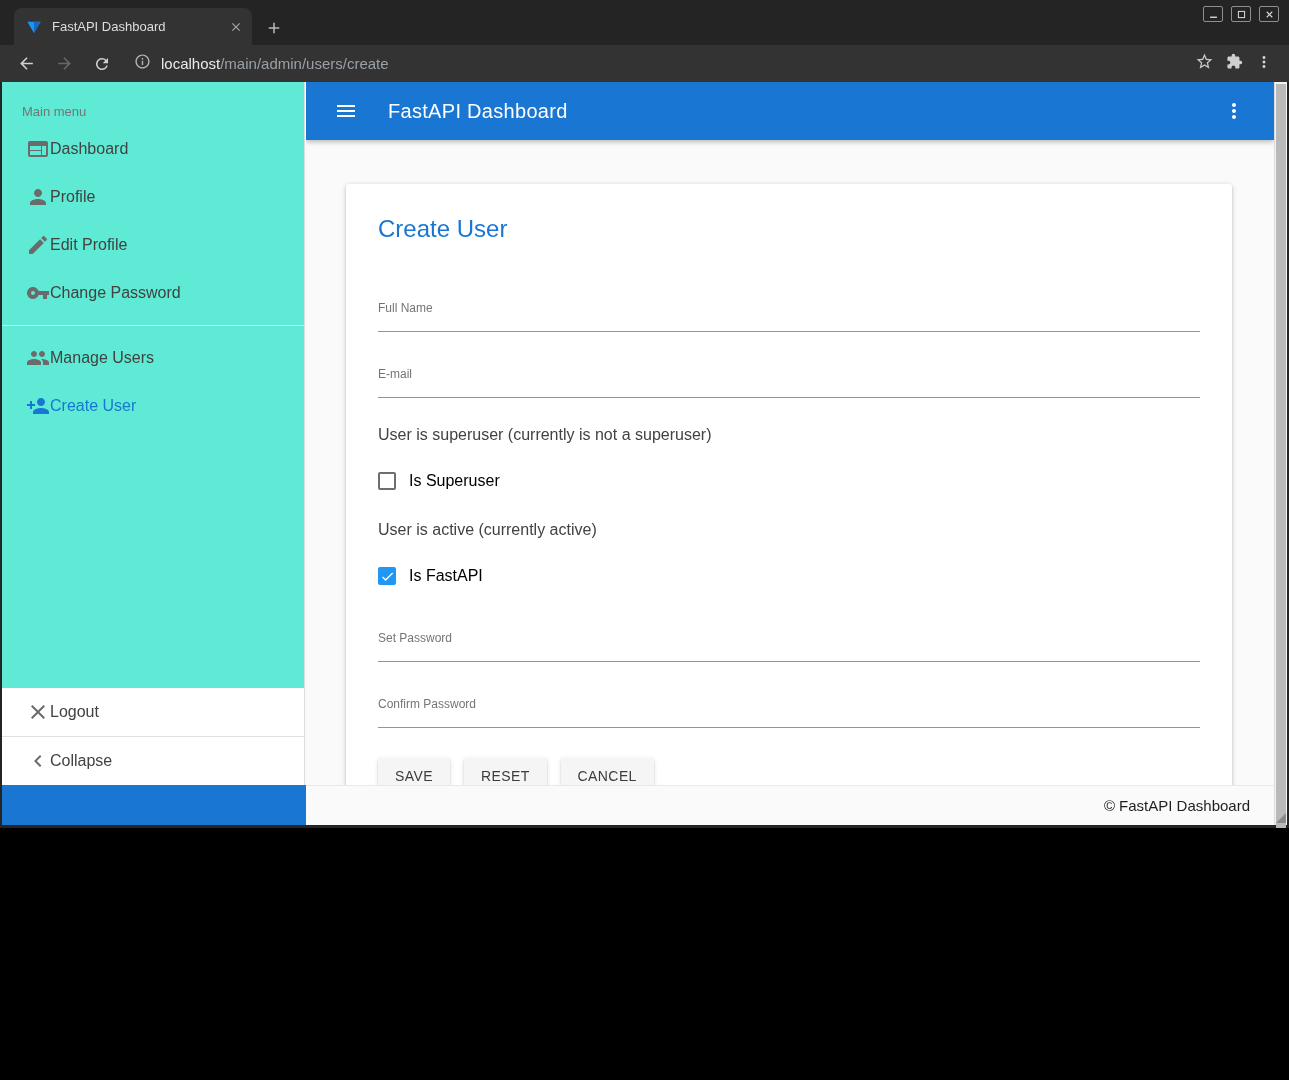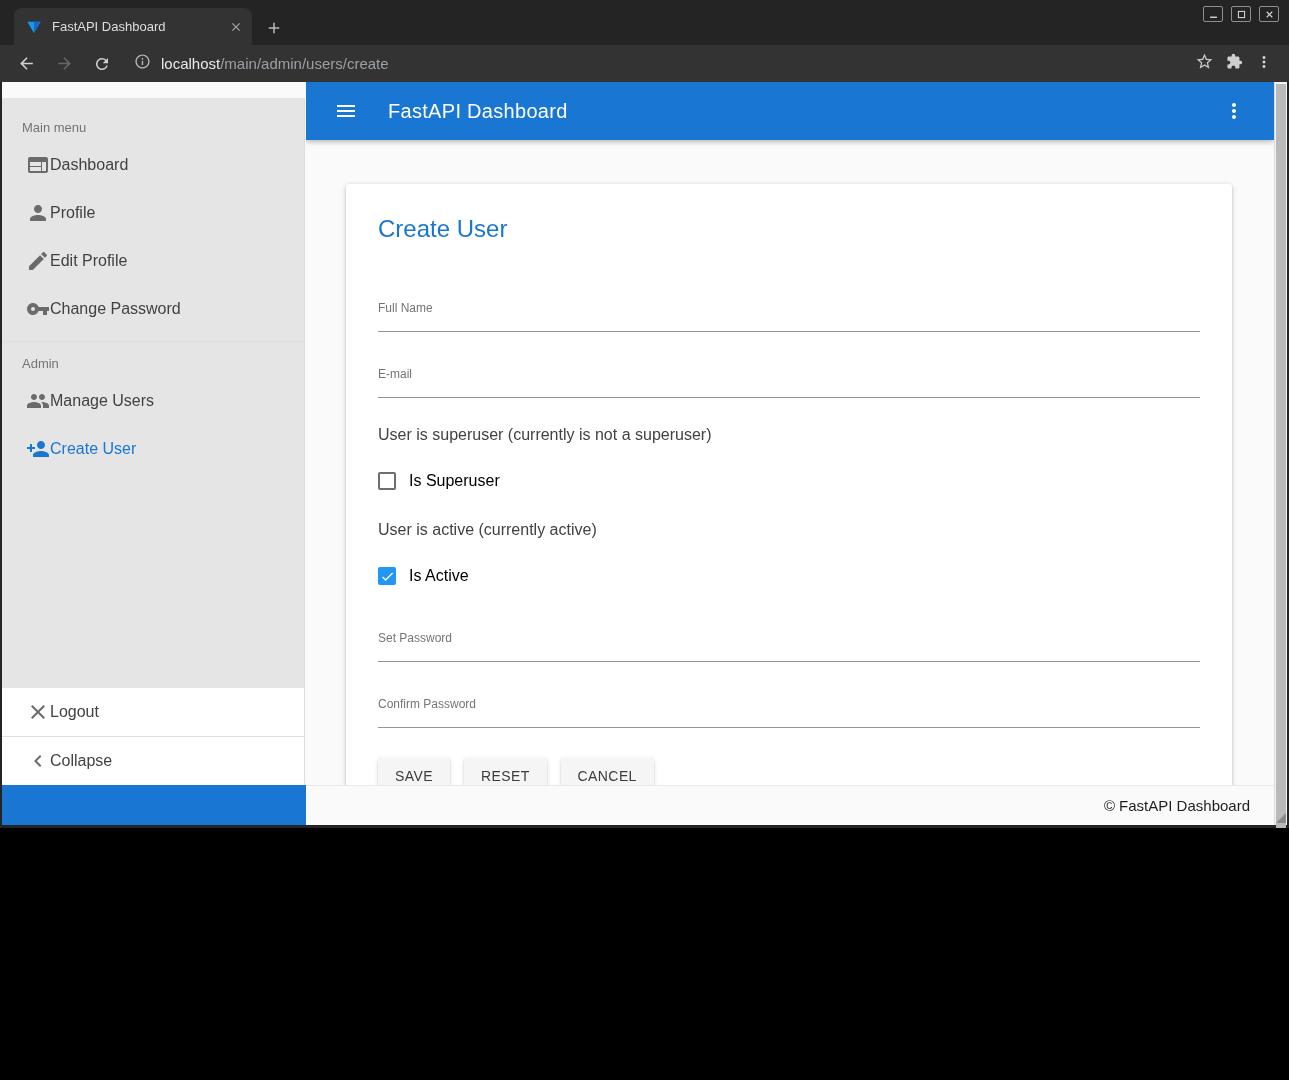--- a/index.html
+++ b/index.html
@@ -24,21 +24,21 @@
   .urlbox { display: flex; align-items: center; margin-left: 16px; gap: 10px; flex: 1; min-width: 0; }
   .url-text { font-size: 15px; white-space: nowrap; }
   .url-host { color: #e8eaed; }
   .url-path { color: #9aa0a6; }
   .tool-right { display: flex; align-items: center; gap: 12px; margin-right: 16px; }
 
   
   .page { position: absolute; top: 82px; left: 2px; right: 2px; bottom: 3px; background: #fafafa; }
 
   
-  .sidebar { position: absolute; left: 0; top: 16px; width: 303px; bottom: 40px; background: #e5e5e5; border-right: 1px solid #dddddd; }
+  .sidebar { position: absolute; left: 0; top: 0; width: 303px; bottom: 40px; background: #5eead4; border-right: 1px solid #dddddd; }
   .side-caption { padding: 22px 20px 6px; font-size: 13px; color: #757575; }
   .nav-item { height: 48px; display: flex; align-items: center; padding: 0 16px 0 24px; cursor: pointer; }
   .nav-icon { width: 24px; height: 24px; flex: 0 0 24px; }
   .nav-icon svg { fill: #6b6b6b; width: 24px; height: 24px; display: block; }
   .nav-label { font-size: 16px; color: #424242; }
   .nav-item.active .nav-label { color: #1976d2; }
   .nav-item.active .nav-icon svg { fill: #1976d2; }
   .divider { height: 1px; background: #e0e0e0; margin: 8px 0; }
   .side-bottom { position: absolute; left: 0; right: 0; bottom: 0; background: #fff; }
   .side-bottom .divider { margin: 0; }
@@ -205,21 +205,20 @@
       <div class="nav-item">
         <span class="nav-icon">
           <svg viewBox="0 0 24 24">
               <path d="M12.65 10C11.83 7.67 9.61 6 7 6c-3.31 0-6 2.69-6 6s2.69 6 6 6c2.61 0 4.83-1.67 5.65-4H17v4h4v-4h2v-4H12.65zM7 14c-1.1 0-2-.9-2-2s.9-2 2-2 2 .9 2 2-.9 2-2 2z"></path>
             </svg>
         </span>
         <span class="nav-label">Change Password</span>
       </div>
 
       <div class="divider"></div>
-      <div class="side-caption" style="padding-top:6px;">Admin</div>
 
       <div class="nav-item">
         <span class="nav-icon">
           <svg viewBox="0 0 24 24">
               <path d="M16 11c1.66 0 2.99-1.34 2.99-3S17.66 5 16 5c-1.66 0-3 1.34-3 3s1.34 3 3 3zm-8 0c1.66 0 2.99-1.34 2.99-3S9.66 5 8 5C6.34 5 5 6.34 5 8s1.34 3 3 3zm0 2c-2.33 0-7 1.17-7 3.5V19h14v-2.5c0-2.33-4.67-3.5-7-3.5zm8 0c-.29 0-.62.02-.97.05 1.16.84 1.97 1.97 1.97 3.45V19h6v-2.5c0-2.33-4.67-3.5-7-3.5z"></path>
             </svg>
         </span>
         <span class="nav-label">Manage Users</span>
       </div>
 
@@ -288,21 +287,21 @@
           </div>
 
           <div class="hint">User is active (currently active)</div>
 
           <div class="checkrow">
             <span class="cbox checked">
               <svg viewBox="0 0 24 24">
                   <path d="M9 16.17 4.83 12l-1.42 1.41L9 19 21 7l-1.41-1.41z"></path>
                 </svg>
             </span>
-            <span class="cbox-label">Is Active</span>
+            <span class="cbox-label">Is FastAPI</span>
           </div>
 
           <div class="tfield" style="margin-top:40px;">
             <div class="tfield-label">Set Password</div>
           </div>
 
           <div class="tfield">
             <div class="tfield-label">Confirm Password</div>
           </div>
 

